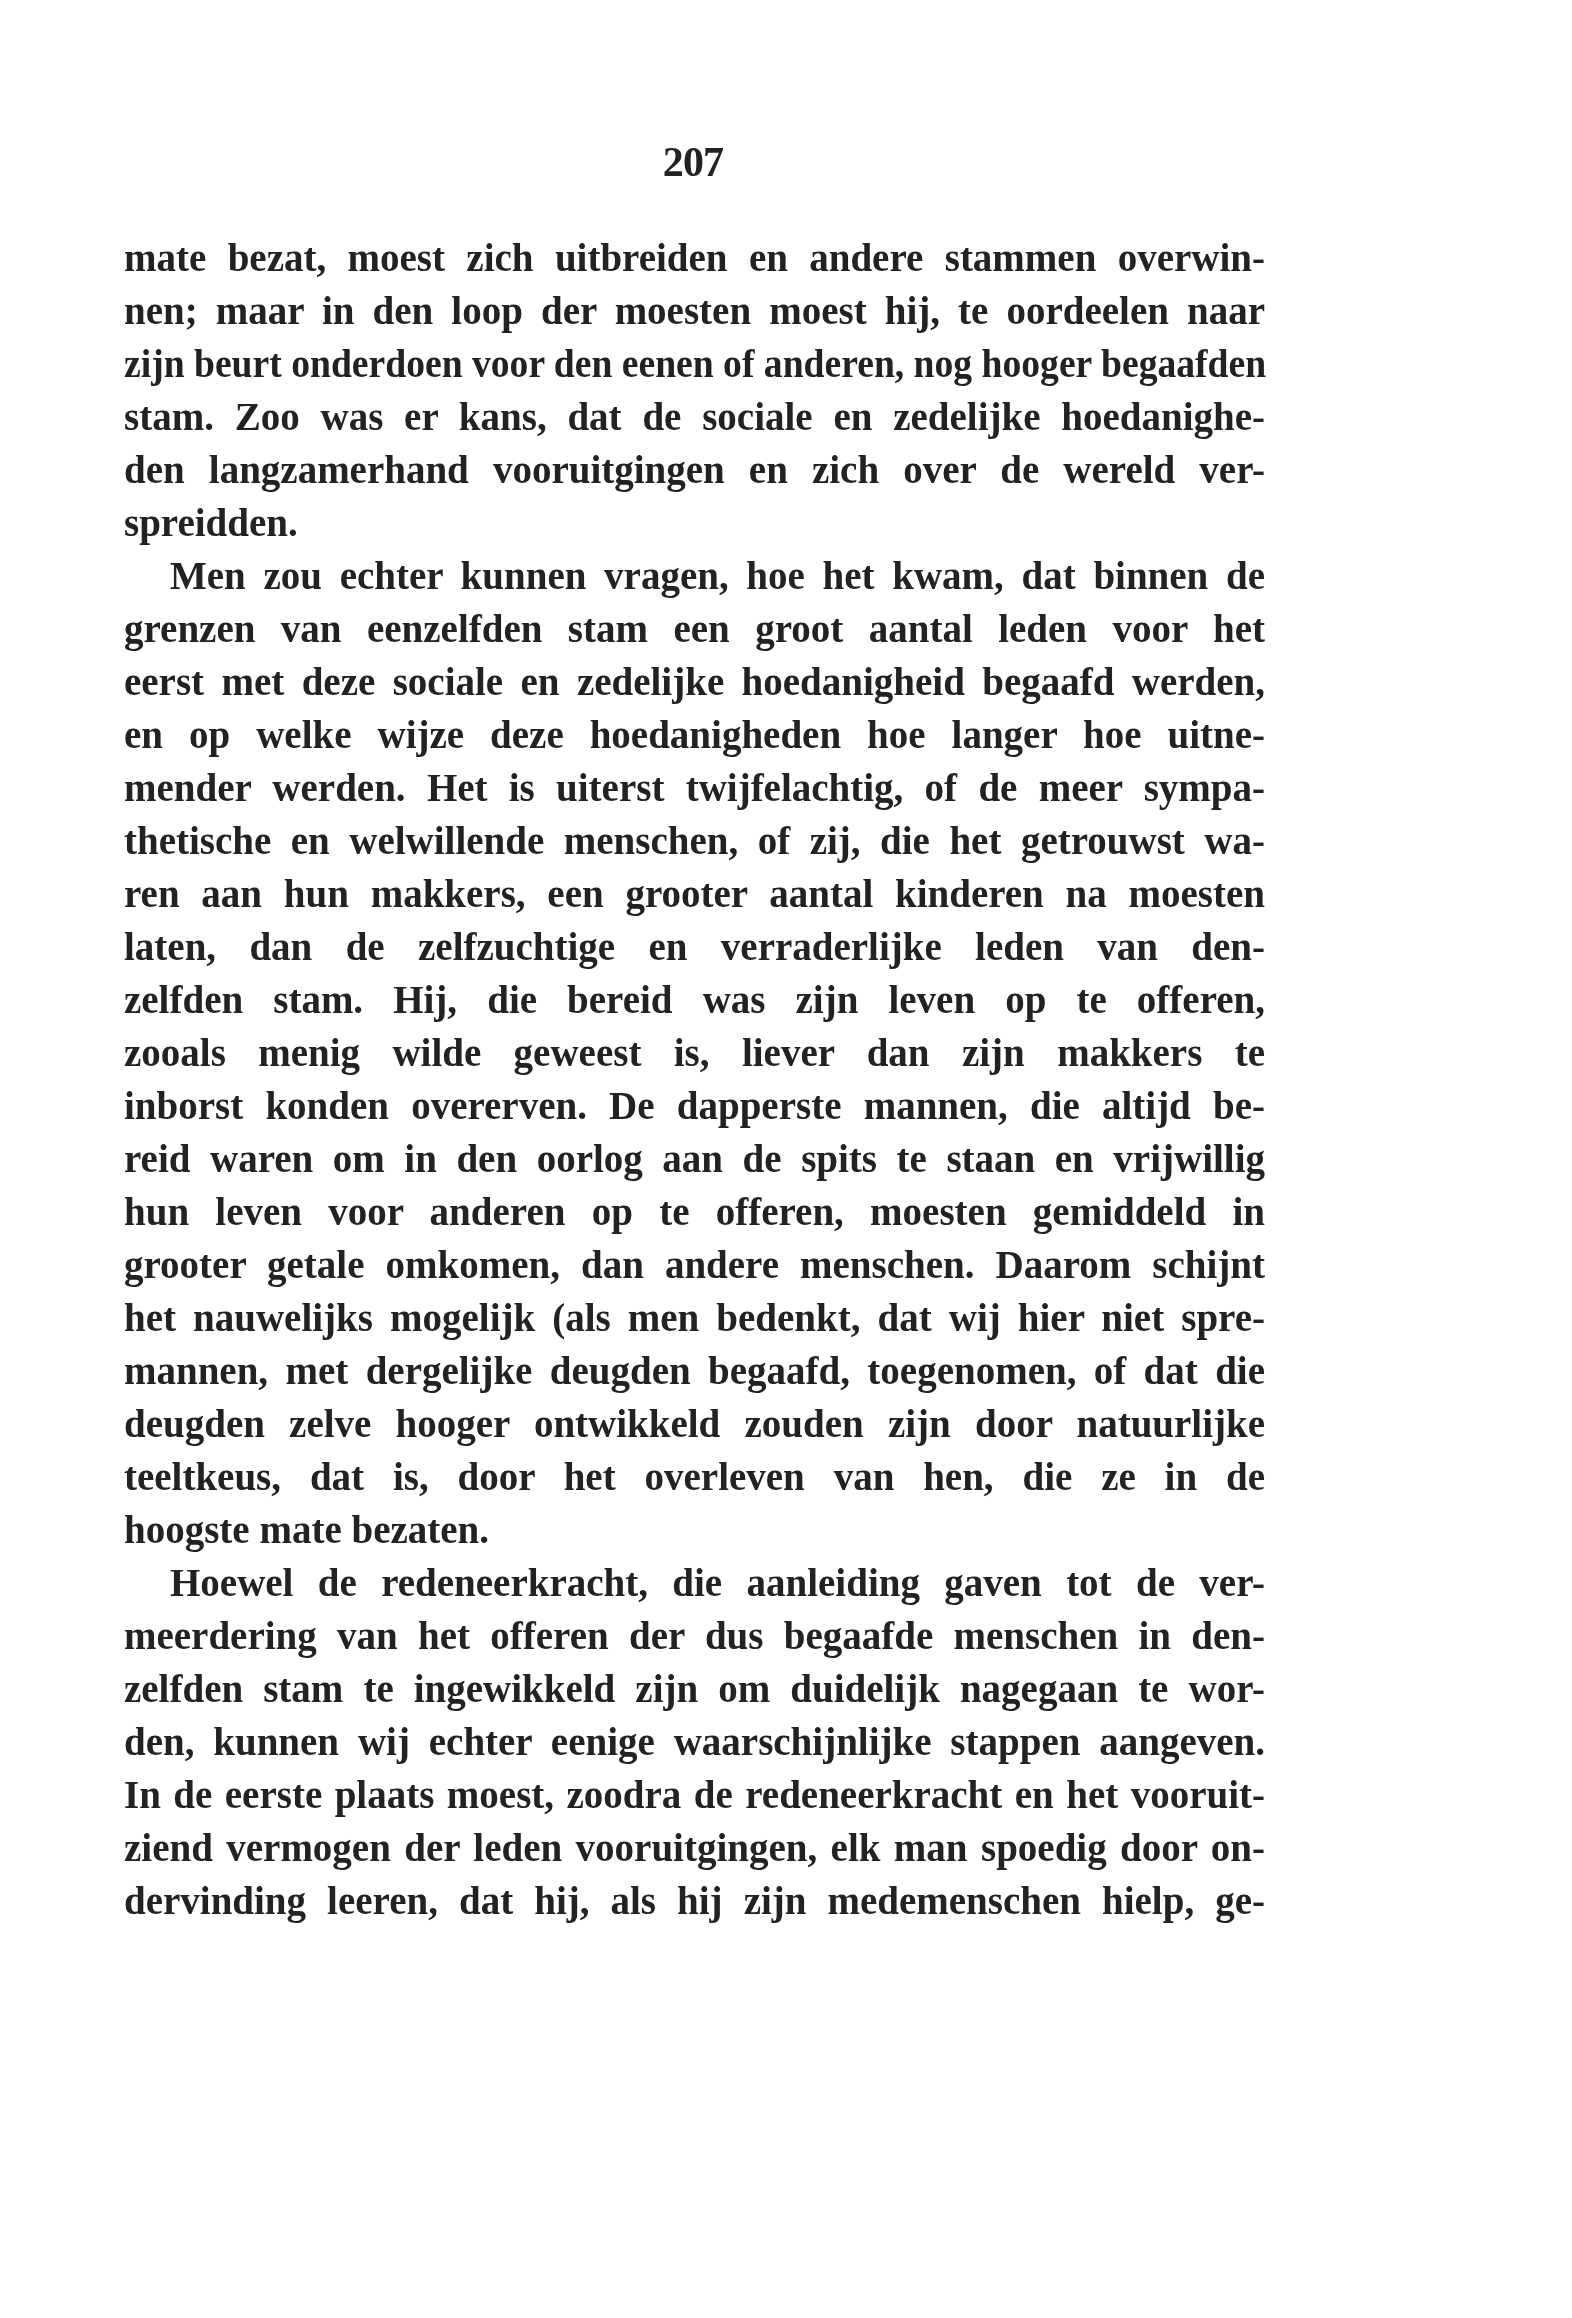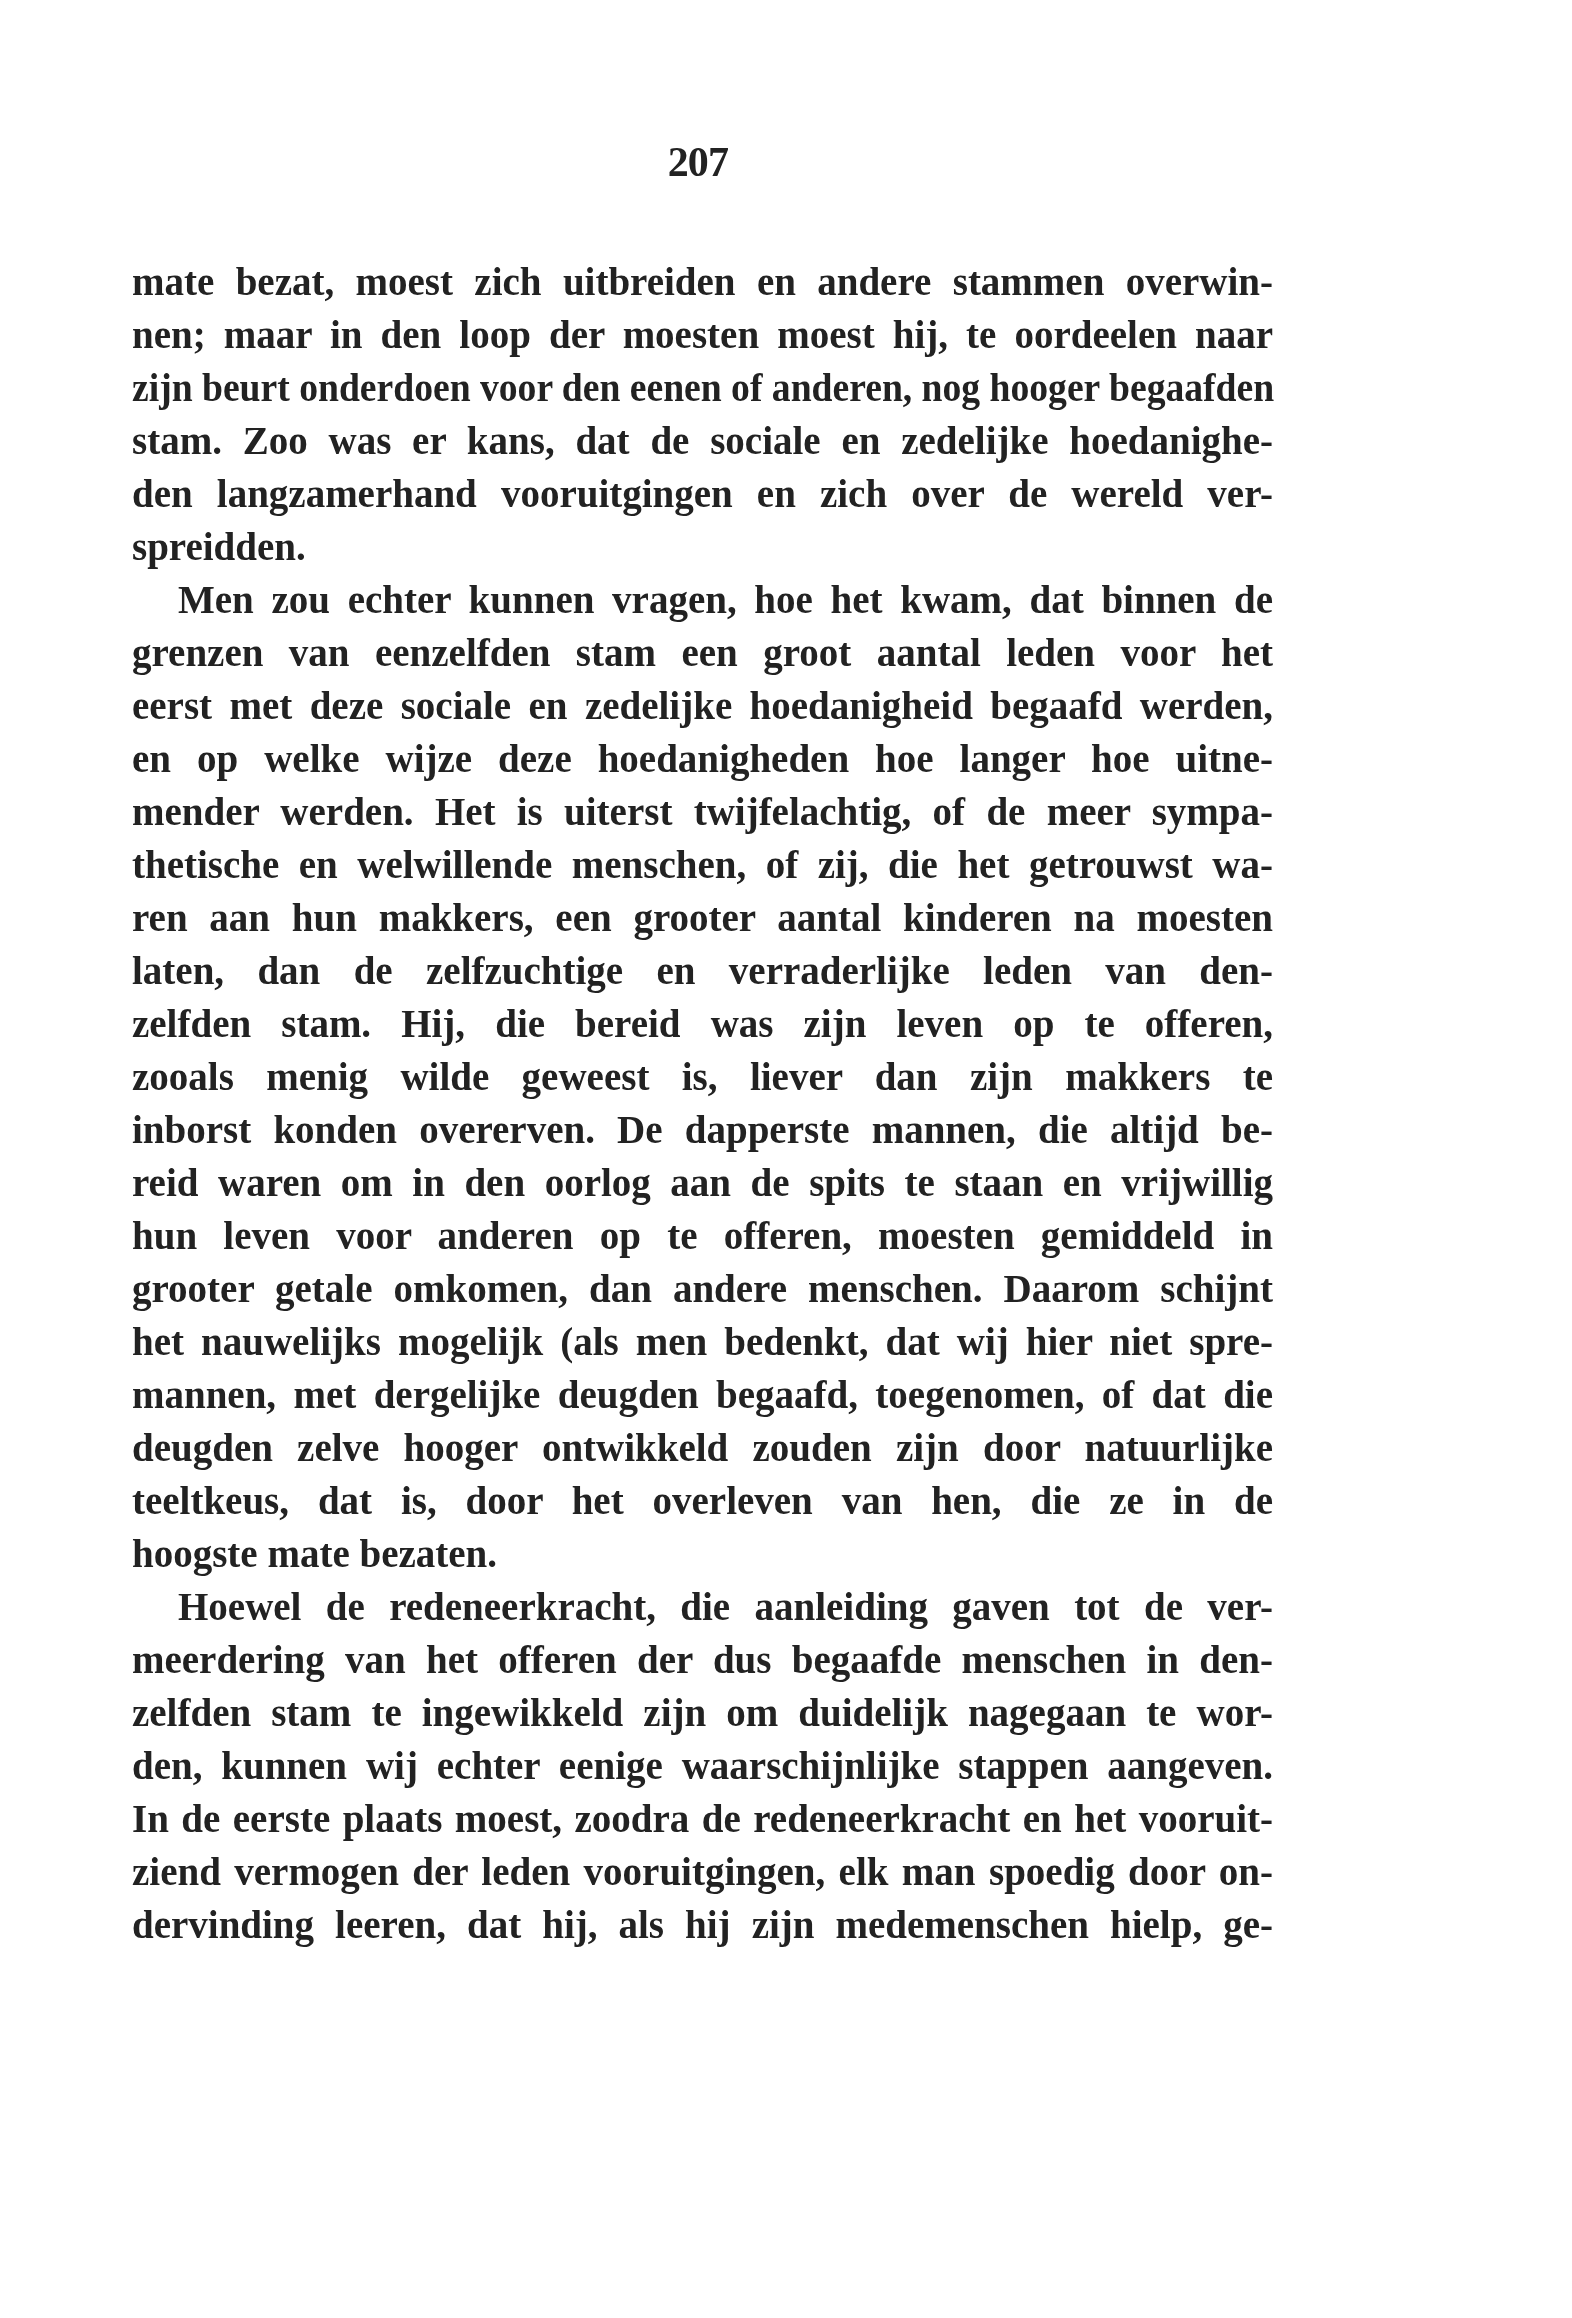--- a/index.html
+++ b/index.html
@@ -22,31 +22,30 @@
       top: 0;
       width: 1572px;
       height: 2399px;
       background: #ffffff;
     }
     .page-number {
       position: absolute;
       left: 658px;
       width: 70px;
       top: 139px;
-      text-align: right;
+      text-align: center;
       font-size: 42px;
       line-height: 46px;
       letter-spacing: -0.9px;
     }
     .text-block {
       position: absolute;
-      left: 132px;
+      left: 124px;
       top: 231px;
       width: 1141px;
-      margin-top: 24px;
     }
     .line {
       display: block;
       height: 53px;
       line-height: 53px;
       font-size: 39px;
       white-space: nowrap;
       text-align: justify;
       text-align-last: justify;
       transform-origin: left center;

